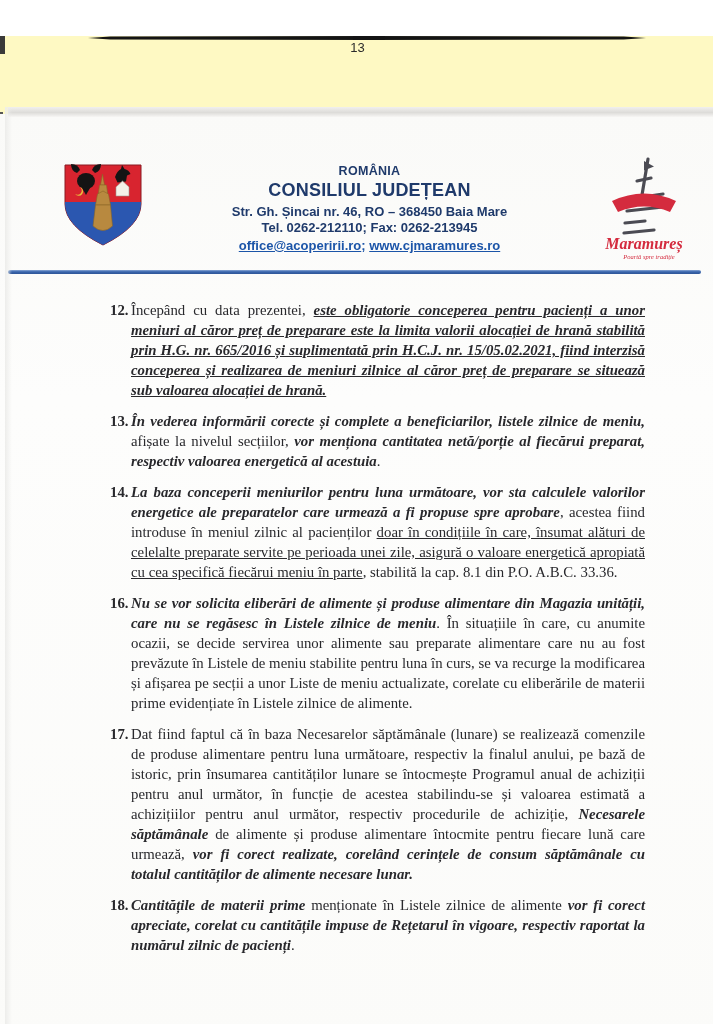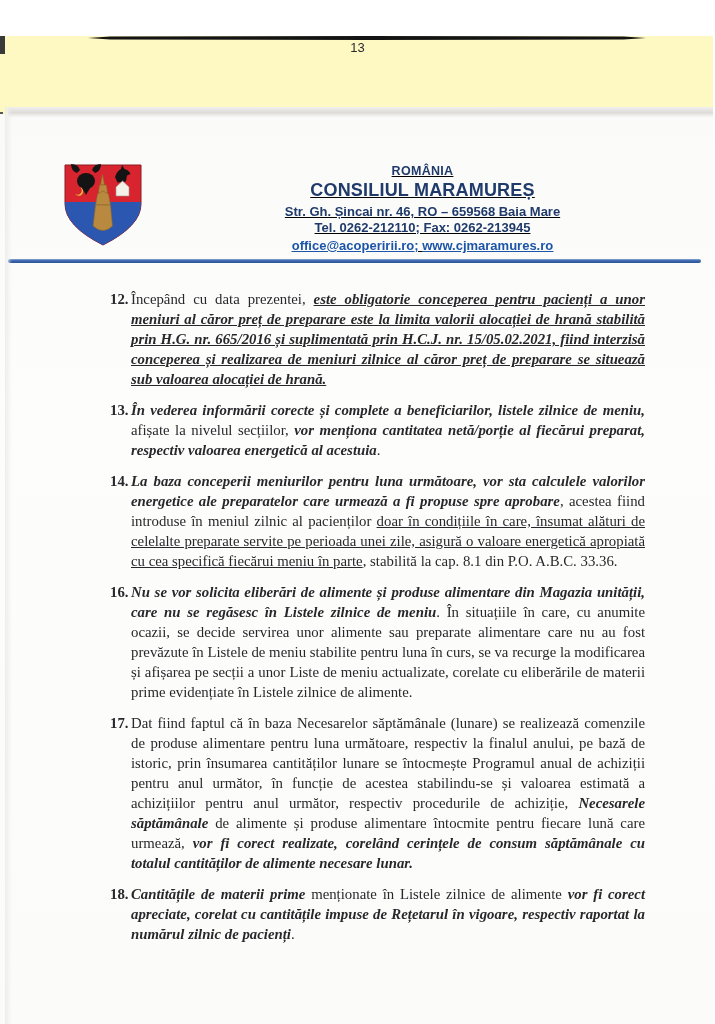--- a/index.html
+++ b/index.html
@@ -19,21 +19,21 @@
 
   
   .photo { position:absolute; top:78px; left:0; right:0; bottom:0;
            background:linear-gradient(180deg,#fafaf8,#fdfdfc 30%,#fbfbf9); }
   .photo-top-edge { position:absolute; top:-7px; left:8px; right:0; height:10px;
            background:linear-gradient(to bottom,#f1f0ee,#dddcd9 55%,#f7f6f4); }
   .photo-left-edge { position:absolute; left:5px; top:-7px; bottom:0; width:7px;
            background:linear-gradient(to right,#ededeb,rgba(255,255,255,0)); }
 
   
-  .header { display:flex; align-items:flex-start; padding:40px 16px 0 58px;text-decoration:underline; }
+  .header { display:flex; align-items:flex-start; padding:40px 16px 0 58px; }
   .emblem { width:90px; height:88px; flex:none; margin-top:8px; }
   .header-center { flex:1; text-align:center; color:#1f3a6b; padding-top:10px;
                    font-family:"Liberation Sans",sans-serif; }
   .h-country { font-size:12.5px; font-weight:bold; letter-spacing:.3px; }
   .h-county  { font-size:13px;   font-weight:bold; margin-top:1px; }
   .h-inst    { font-size:18px;   font-weight:bold; margin:2px 0 3px; letter-spacing:.2px; }
   .h-addr, .h-tel { font-size:13px; font-weight:bold; margin-top:1px; }
   .h-links   { font-size:13px; font-weight:bold; color:#1c55a8; margin-top:3px; }
   .h-link    { text-decoration:underline; }
   .logo { width:106px; height:110px; flex:none; }
@@ -92,26 +92,42 @@
             <path d="M44.5 12 l2 11 h-4 z"></path>
             <path d="M41.5 23 h7 l1.2 9 h-9.4 z"></path>
             <path d="M39.5 32 l5.5 -3 l5.5 3 l2 11 h-15 z"></path>
             <path d="M37.5 43 h15 l2 21 q-9.5 9 -19.5 0 z"></path>
           </g>
         </svg>
       </div>
 
       <div class="header-center">
         <div class="h-country">ROMÂNIA</div>
-        <div class="h-inst">CONSILIUL MARAMUREȘ</div>
-        <div class="h-addr">Str. Gh. Șincai nr. 46, RO – 659568 Baia Mare</div>
+        <div class="h-inst">CONSILIUL JUDEȚEAN</div>
+        <div class="h-addr">Str. Gh. Șincai nr. 46, RO – 368450 Baia Mare</div>
         <div class="h-tel">Tel. 0262-212110; Fax: 0262-213945</div>
         <div class="h-links"><span class="h-link">office@acoperirii.ro</span><span>; </span><span class="h-link">www.cjmaramures.ro</span></div>
       </div>
 
+      <div class="logo">
+        <svg viewBox="0 0 106 110" width="106" height="110">
+          <g stroke="#4b4b53" stroke-width="3.2" stroke-linecap="round" fill="none">
+            <path d="M57 5 l-6 36"></path>
+            <path d="M46 27 l14 -3"></path>
+            <path d="M38 45 l34 -5"></path>
+            <path d="M36 57 l36 -4"></path>
+            <path d="M34 69 l20 -2"></path>
+            <path d="M33 79 l30 -3"></path>
+          </g>
+          <path d="M53 7 l10 5.5 l-10 4 z" fill="#4b4b53"></path>
+          <path d="M21 47 q32 -15 64 0 l-6 11 q-26 -11 -52 0 z" fill="#d42b3e"></path>
+          <text x="53" y="95" text-anchor="middle" font-family="Liberation Serif, serif" font-size="16" font-style="italic" font-weight="bold" fill="#d42b3e">Maramureș</text>
+          <text x="58" y="105" text-anchor="middle" font-family="Liberation Serif, serif" font-size="6.5" font-style="italic" fill="#d42b3e">Poartă spre tradiție</text>
+        </svg>
+      </div>
     </div>
 
     <div class="rule"></div>
 
     <div class="content">
         <div class="para"><span class="para-num">12.</span><span>Începând cu data prezentei, </span><span class="seg-biu">este obligatorie conceperea pentru pacienți a unor meniuri al căror preț de preparare este la limita valorii alocației de hrană stabilită prin H.G. nr. 665/2016 și suplimentată prin H.C.J. nr. 15/05.02.2021, fiind interzisă conceperea și realizarea de meniuri zilnice al căror preț de preparare se situează sub valoarea alocației de hrană.</span></div>
         <div class="para"><span class="para-num">13.</span><span class="seg-bi">În vederea informării corecte și complete a beneficiarilor, listele zilnice de meniu, </span><span>afișate la nivelul secțiilor, </span><span class="seg-bi">vor menționa cantitatea netă/porție al fiecărui preparat, respectiv valoarea energetică al acestuia</span><span>.</span></div>
         <div class="para"><span class="para-num">14.</span><span class="seg-bi">La baza conceperii meniurilor pentru luna următoare, vor sta calculele valorilor energetice ale preparatelor care urmează a fi propuse spre aprobare</span><span>, acestea fiind introduse în meniul zilnic al pacienților </span><span class="seg-u">doar în condițiile în care, însumat alături de celelalte preparate servite pe perioada unei zile, asigură o valoare energetică apropiată cu cea specifică fiecărui meniu în parte</span><span>, stabilită la cap. 8.1 din P.O. A.B.C. 33.36.</span></div>
         <div class="para"><span class="para-num">16.</span><span class="seg-bi">Nu se vor solicita eliberări de alimente și produse alimentare din Magazia unității, care nu se regăsesc în Listele zilnice de meniu</span><span>. În situațiile în care, cu anumite ocazii, se decide servirea unor alimente sau preparate alimentare care nu au fost prevăzute în Listele de meniu stabilite pentru luna în curs, se va recurge la modificarea și afișarea pe secții a unor Liste de meniu actualizate, corelate cu eliberările de materii prime evidențiate în Listele zilnice de alimente.</span></div>
         <div class="para"><span class="para-num">17.</span><span>Dat fiind faptul că în baza Necesarelor săptămânale (lunare) se realizează comenzile de produse alimentare pentru luna următoare, respectiv la finalul anului, pe bază de istoric, prin însumarea cantităților lunare se întocmește Programul anual de achiziții pentru anul următor, în funcție de acestea stabilindu-se și valoarea estimată a achizițiilor pentru anul următor, respectiv procedurile de achiziție, </span><span class="seg-bi">Necesarele săptămânale</span><span> de alimente și produse alimentare întocmite pentru fiecare lună care urmează, </span><span class="seg-bi">vor fi corect realizate, corelând cerințele de consum săptămânale cu totalul cantităților de alimente necesare lunar.</span></div>

